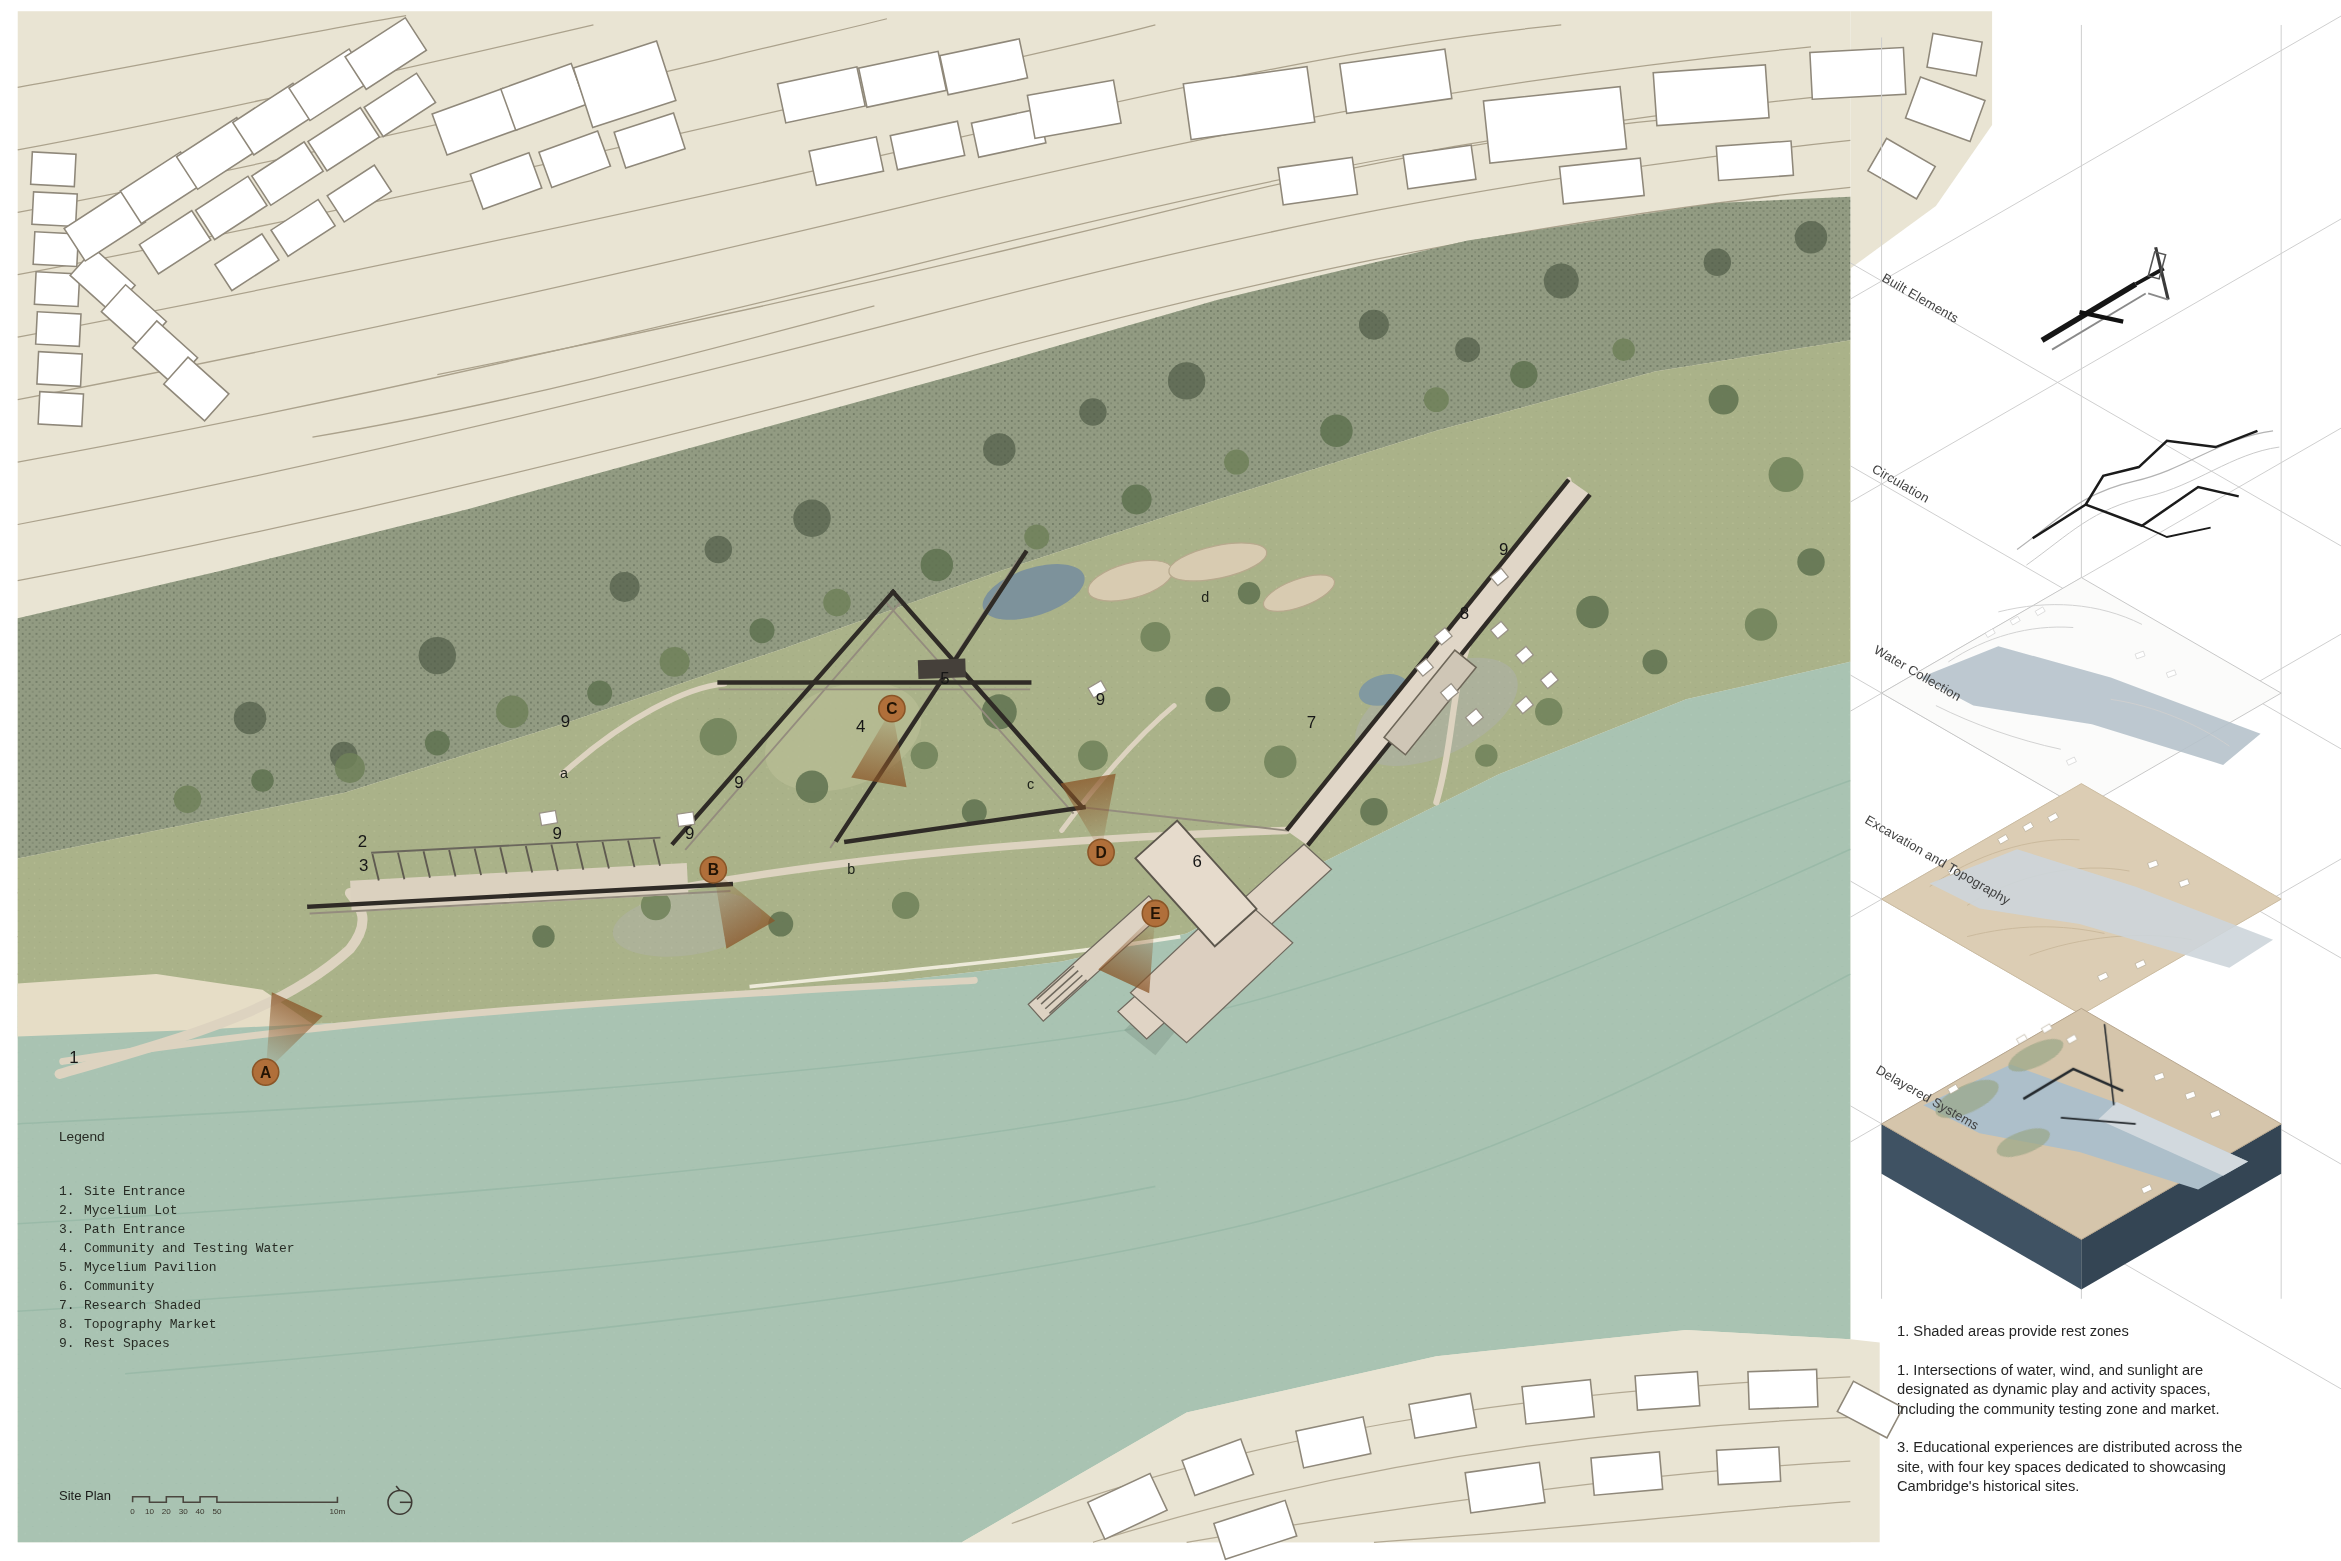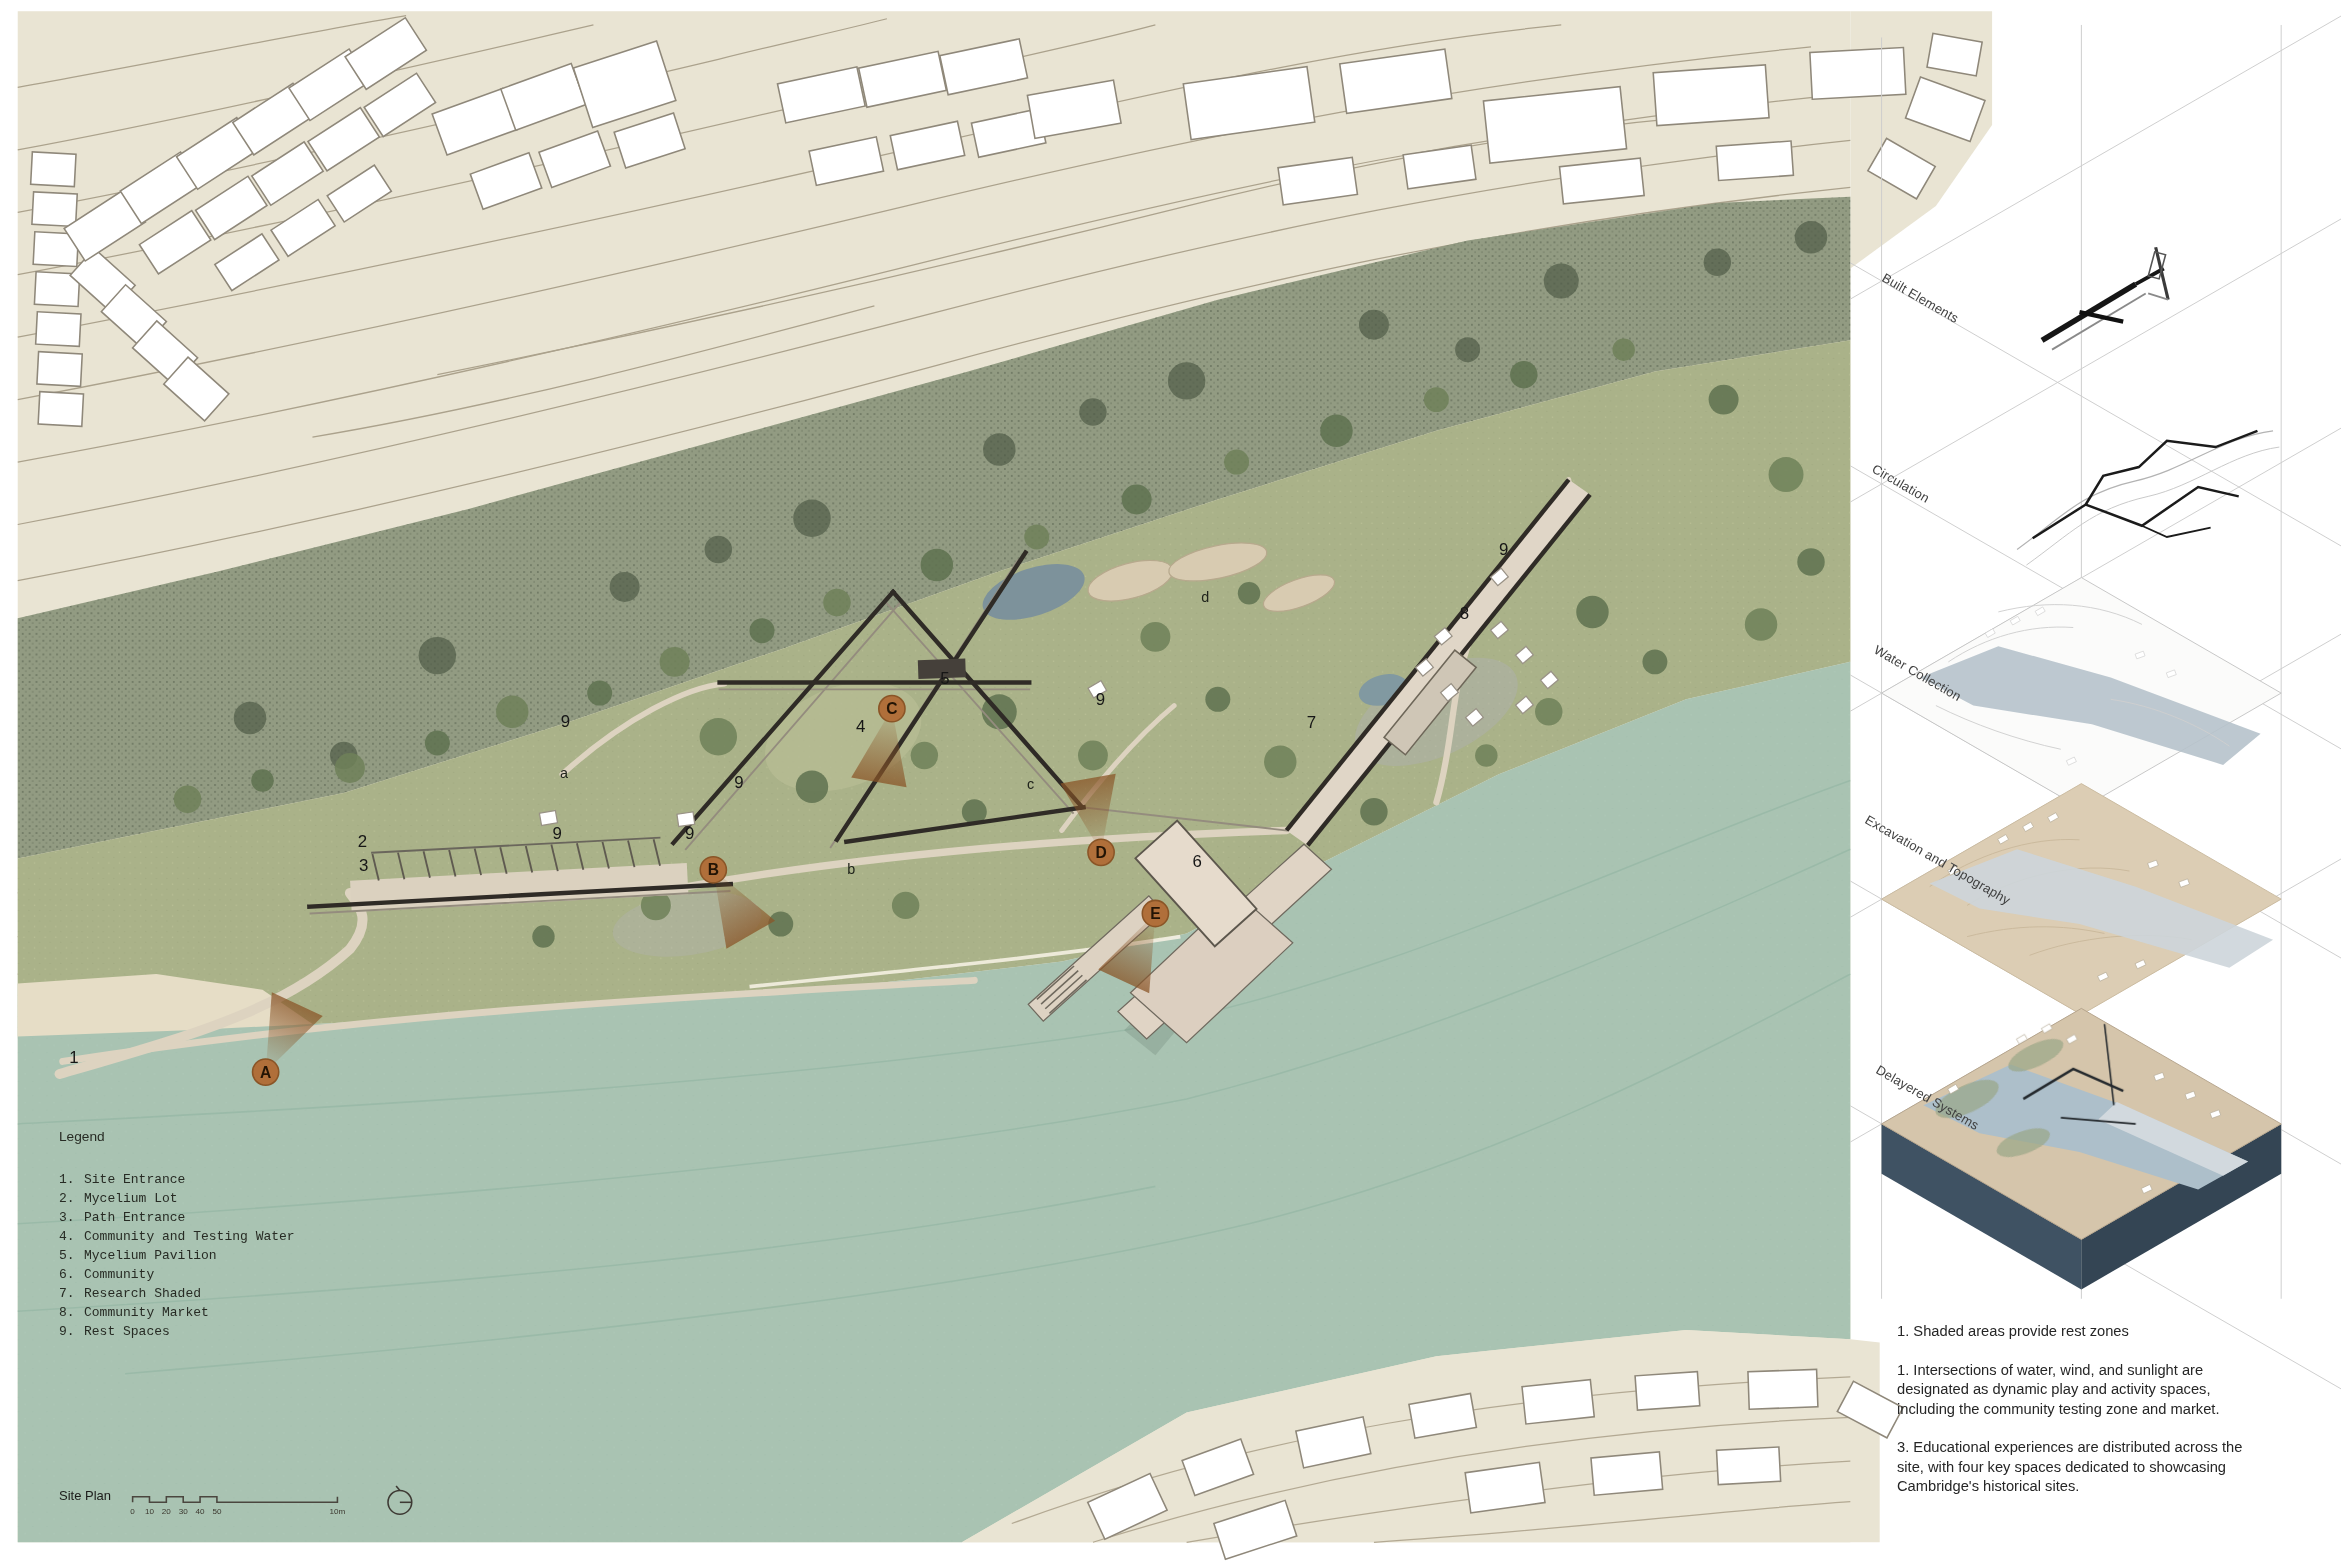--- a/index.html
+++ b/index.html
@@ -1,21 +1,21 @@
 <!DOCTYPE html>
 <html style="font-size:10px"><head>
 <meta charset="utf-8">
 <style>
   html,body{margin:0;padding:0;background:#ffffff;}
   body{font-family:"Liberation Sans", sans-serif;}
   .board{position:relative;width:2342px;height:1561px;background:#ffffff;overflow:hidden;}
   .board svg{position:absolute;left:0;top:0;}
   .txt{position:absolute;color:#26291f;}
   .legend{left:59px;top:1129px;font-size:13px;color:#272b24;}
-  .legend .legend-title{margin-bottom:26px;font-size:13.7px;}
+  .legend .legend-title{margin-bottom:38px;font-size:13.7px;}
   .legend .row{line-height:19px;white-space:nowrap;font-family:Liberation Mono, monospace;}
   .legend .num{display:inline-block;width:25px;}
   .siteplan-label{left:59px;top:1488px;font-size:13px;color:#1c1c1a;}
   .diagram-label{position:absolute;font-size:13px;color:#414141;letter-spacing:0.2px;
     transform:rotate(30deg);transform-origin:left top;white-space:nowrap;}
   .notes{left:1897px;top:1322px;width:368px;font-size:14.7px;line-height:1.33;color:#262626;}
   .notes p{margin:0 0 19px 0;}
   .marker-num{font-size:27px;fill:#161616;}
   .marker-letter{font-size:23px;fill:#20241c;}
   .zone-letter{font-size:25px;font-weight:bold;fill:#231405;}
@@ -502,21 +502,21 @@
 
 <div class="txt legend">
   <div class="legend-title">Legend</div>
   <div class="row"><span class="num">1.</span><span>Site Entrance</span></div>
   <div class="row"><span class="num">2.</span><span>Mycelium Lot</span></div>
   <div class="row"><span class="num">3.</span><span>Path Entrance</span></div>
   <div class="row"><span class="num">4.</span><span>Community and Testing Water</span></div>
   <div class="row"><span class="num">5.</span><span>Mycelium Pavilion</span></div>
   <div class="row"><span class="num">6.</span><span>Community</span></div>
   <div class="row"><span class="num">7.</span><span>Research Shaded</span></div>
-  <div class="row"><span class="num">8.</span><span>Community Market</span></div>
+  <div class="row"><span class="num">8.</span><span>Topography Market</span></div>
   <div class="row"><span class="num">9.</span><span>Rest Spaces</span></div>
 </div>
 
 <div class="txt siteplan-label">Site Plan</div>
 
 <div class="diagram-label" style="left:1887px;top:270px;">Built Elements</div>
 <div class="diagram-label" style="left:1877px;top:461px;">Circulation</div>
 <div class="diagram-label" style="left:1879px;top:642px;">Water Collection</div>
 <div class="diagram-label" style="left:1870px;top:812px;">Excavation and Topography</div>
 <div class="diagram-label" style="left:1881px;top:1062px;">Delayered Systems</div>

